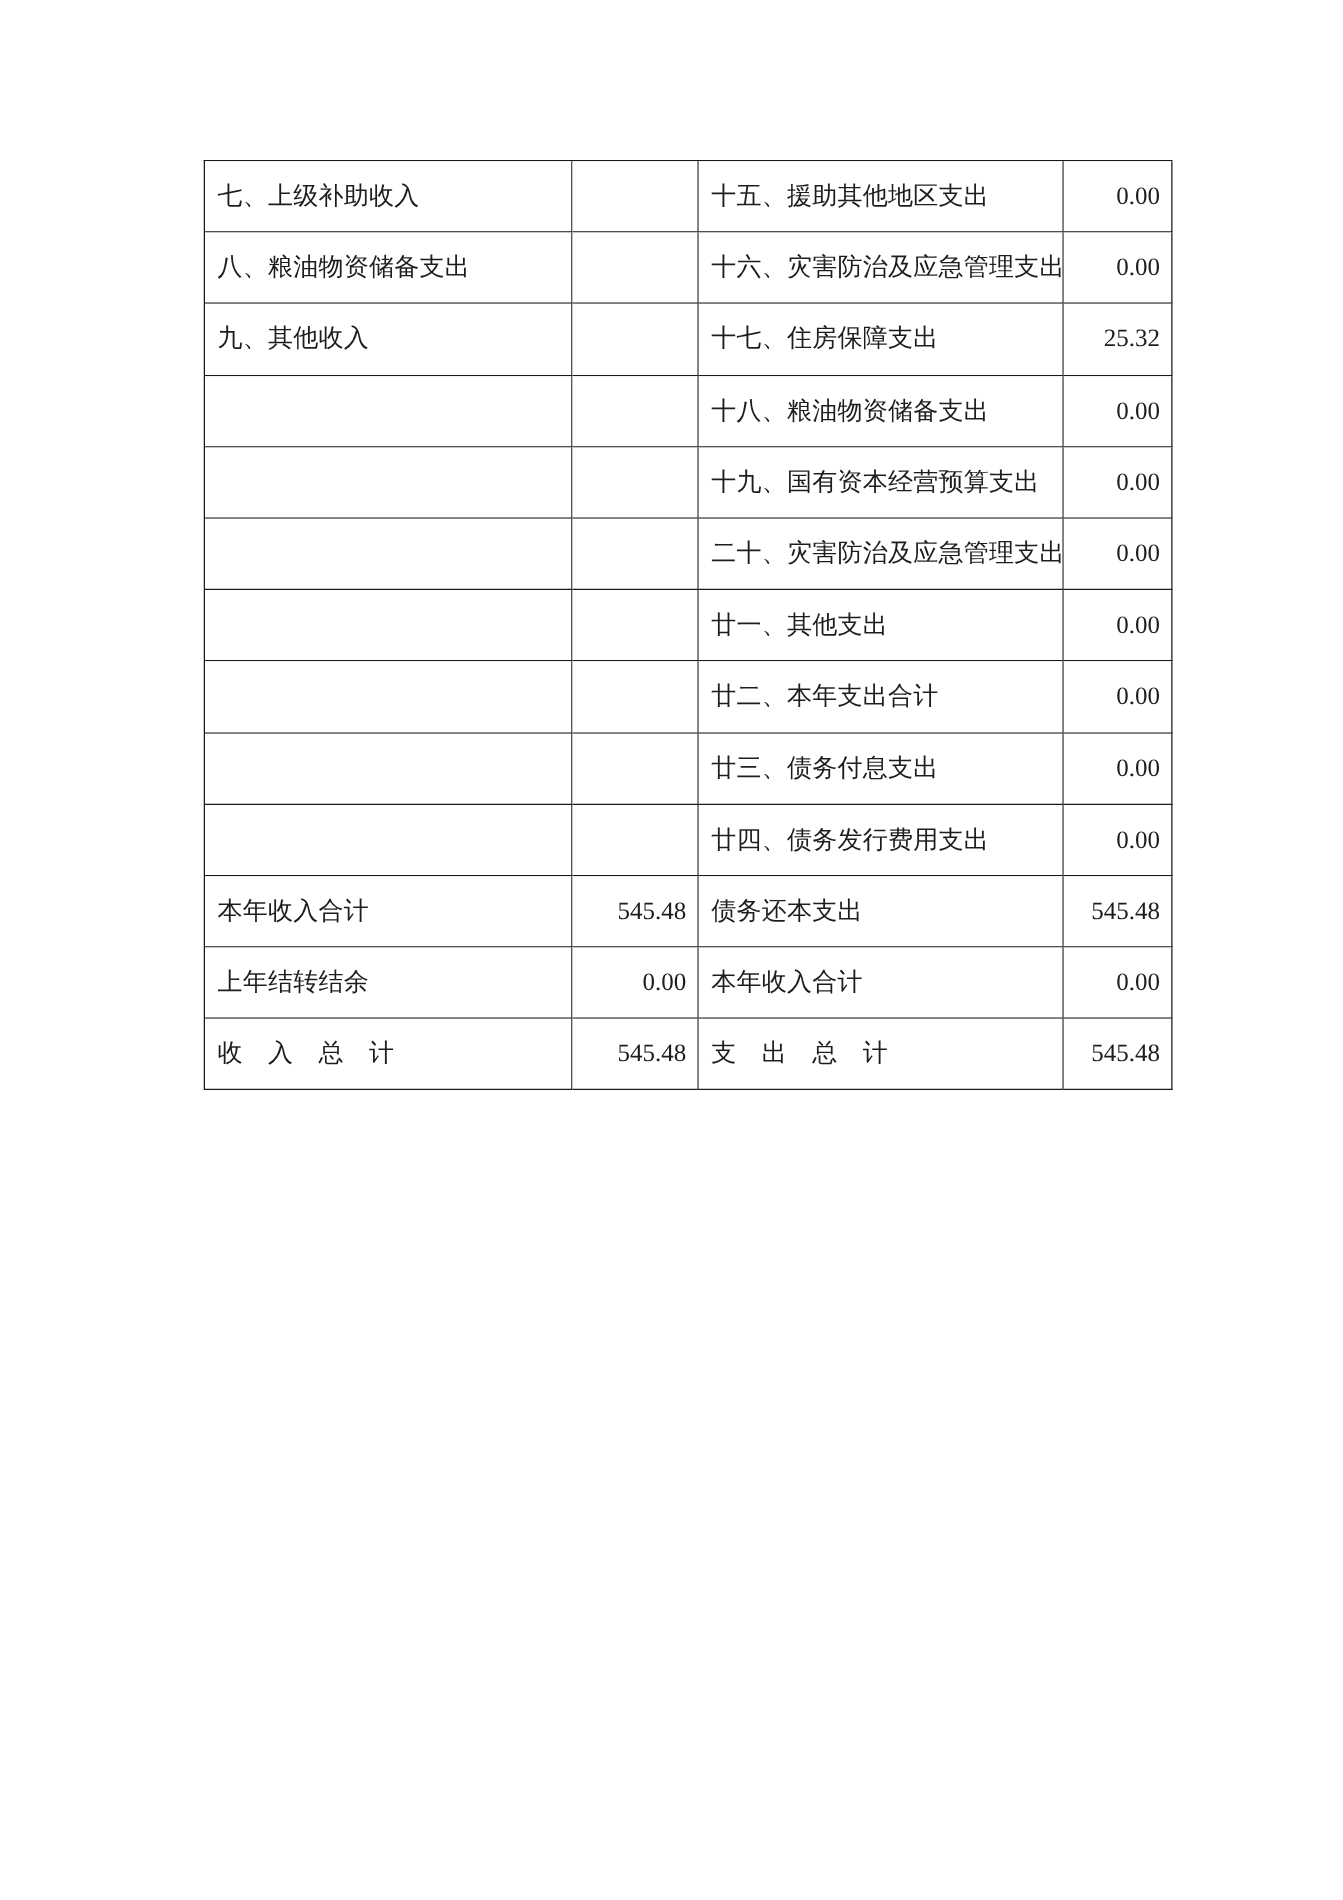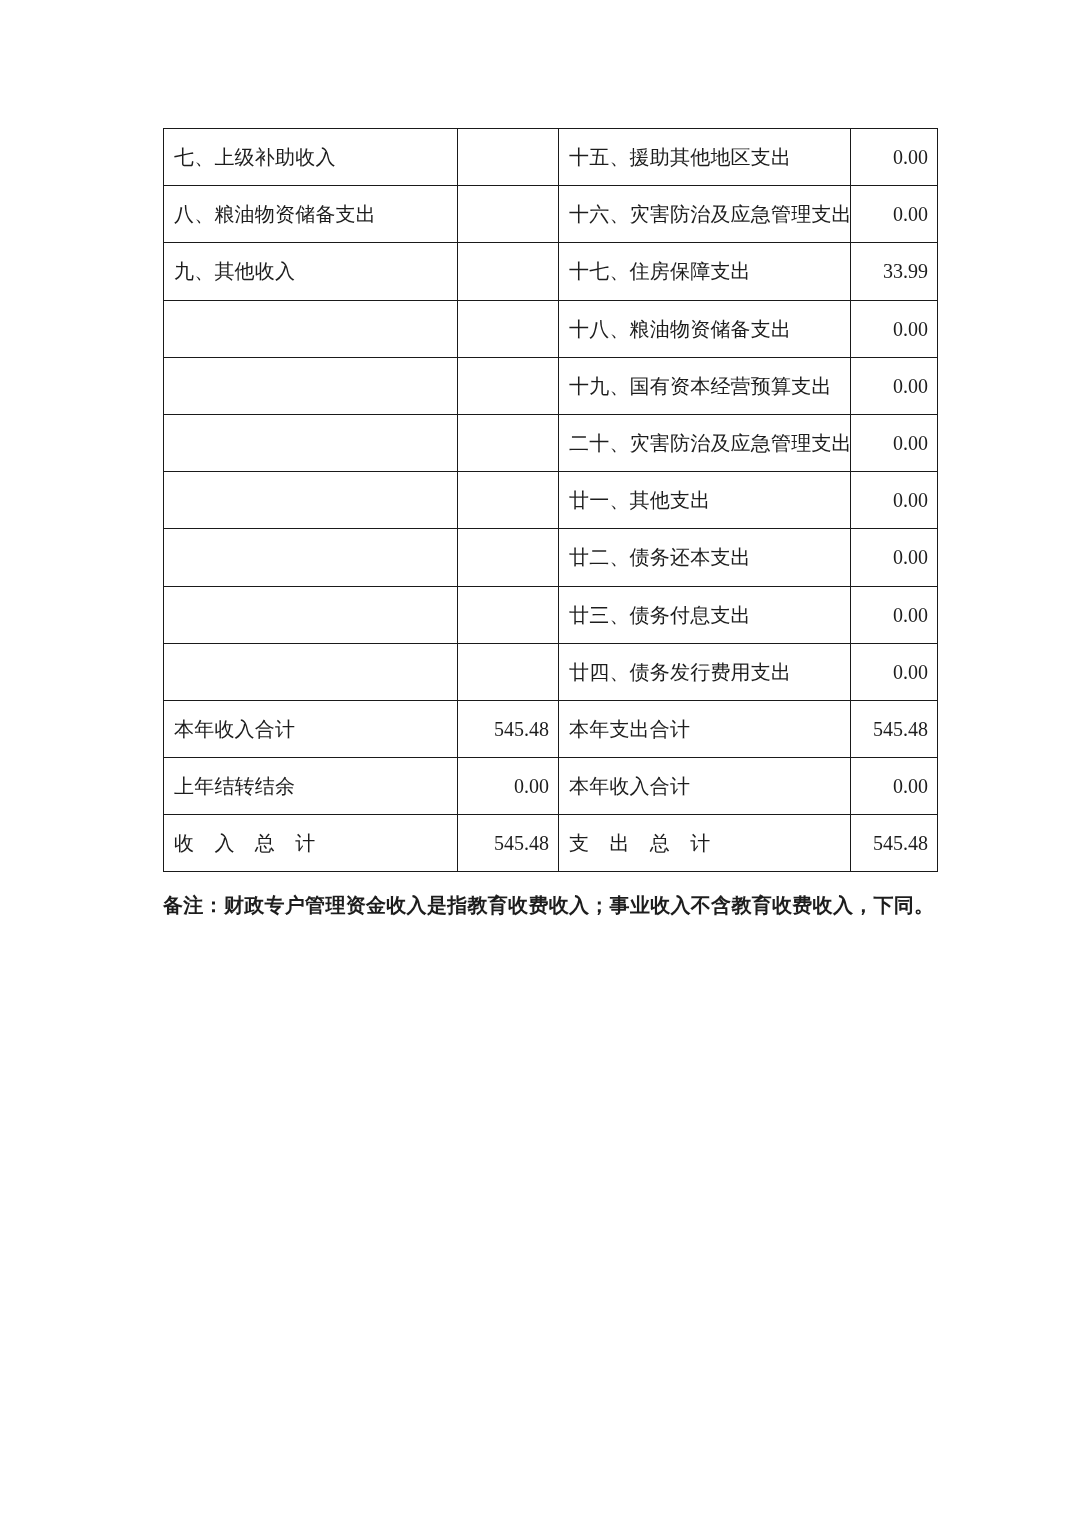--- a/index.html
+++ b/index.html
@@ -63,21 +63,21 @@
       <div class="cell label">八、粮油物资储备支出</div>
       <div class="cell num"></div>
       <div class="cell label">十六、灾害防治及应急管理支出</div>
       <div class="cell num">0.00</div>
     </div>
 
     <div class="trow">
       <div class="cell label">九、其他收入</div>
       <div class="cell num"></div>
       <div class="cell label">十七、住房保障支出</div>
-      <div class="cell num">33.99</div>
+      <div class="cell num">25.32</div>
     </div>
 
     <div class="trow">
       <div class="cell label"></div>
       <div class="cell num"></div>
       <div class="cell label">十八、粮油物资储备支出</div>
       <div class="cell num">0.00</div>
     </div>
 
     <div class="trow">
@@ -97,55 +97,54 @@
     <div class="trow">
       <div class="cell label"></div>
       <div class="cell num"></div>
       <div class="cell label">廿一、其他支出</div>
       <div class="cell num">0.00</div>
     </div>
 
     <div class="trow">
       <div class="cell label"></div>
       <div class="cell num"></div>
-      <div class="cell label">廿二、债务还本支出</div>
+      <div class="cell label">廿二、本年支出合计</div>
       <div class="cell num">0.00</div>
     </div>
 
     <div class="trow">
       <div class="cell label"></div>
       <div class="cell num"></div>
       <div class="cell label">廿三、债务付息支出</div>
       <div class="cell num">0.00</div>
     </div>
 
     <div class="trow">
       <div class="cell label"></div>
       <div class="cell num"></div>
       <div class="cell label">廿四、债务发行费用支出</div>
       <div class="cell num">0.00</div>
     </div>
 
     <div class="trow">
       <div class="cell label">本年收入合计</div>
       <div class="cell num">545.48</div>
-      <div class="cell label">本年支出合计</div>
+      <div class="cell label">债务还本支出</div>
       <div class="cell num">545.48</div>
     </div>
 
     <div class="trow">
       <div class="cell label">上年结转结余</div>
       <div class="cell num">0.00</div>
       <div class="cell label">本年收入合计</div>
       <div class="cell num">0.00</div>
     </div>
 
     <div class="trow">
       <div class="cell label">收　入　总　计</div>
       <div class="cell num">545.48</div>
       <div class="cell label">支　出　总　计</div>
       <div class="cell num">545.48</div>
     </div>
 
   </div>
 
-  <div class="footnote">备注：财政专户管理资金收入是指教育收费收入；事业收入不含教育收费收入，下同。</div>
 </div>
 
 </body></html>

